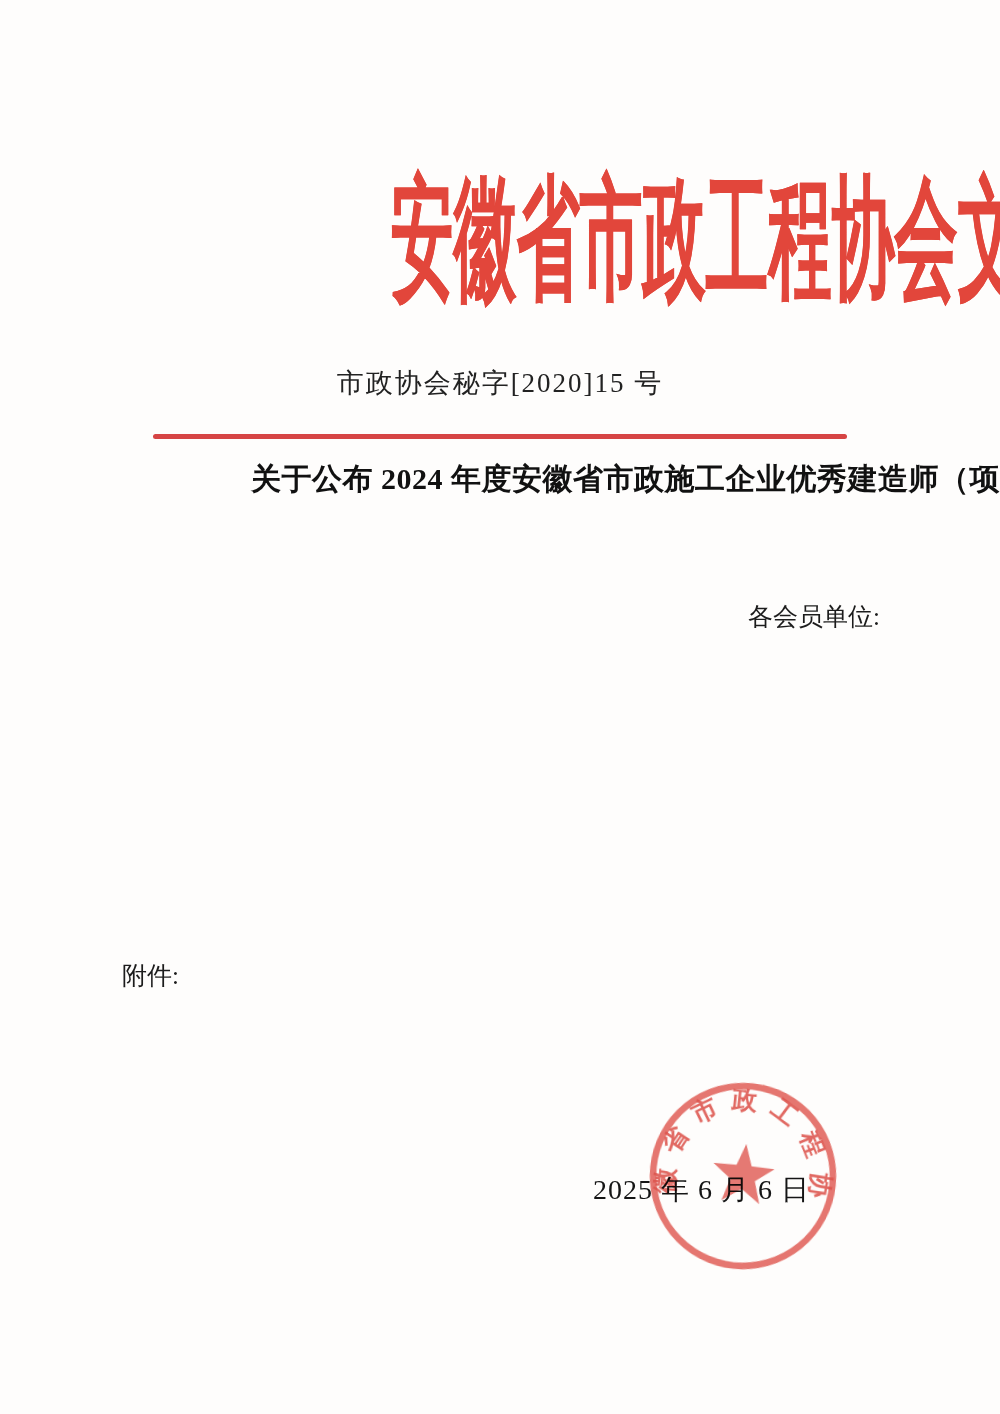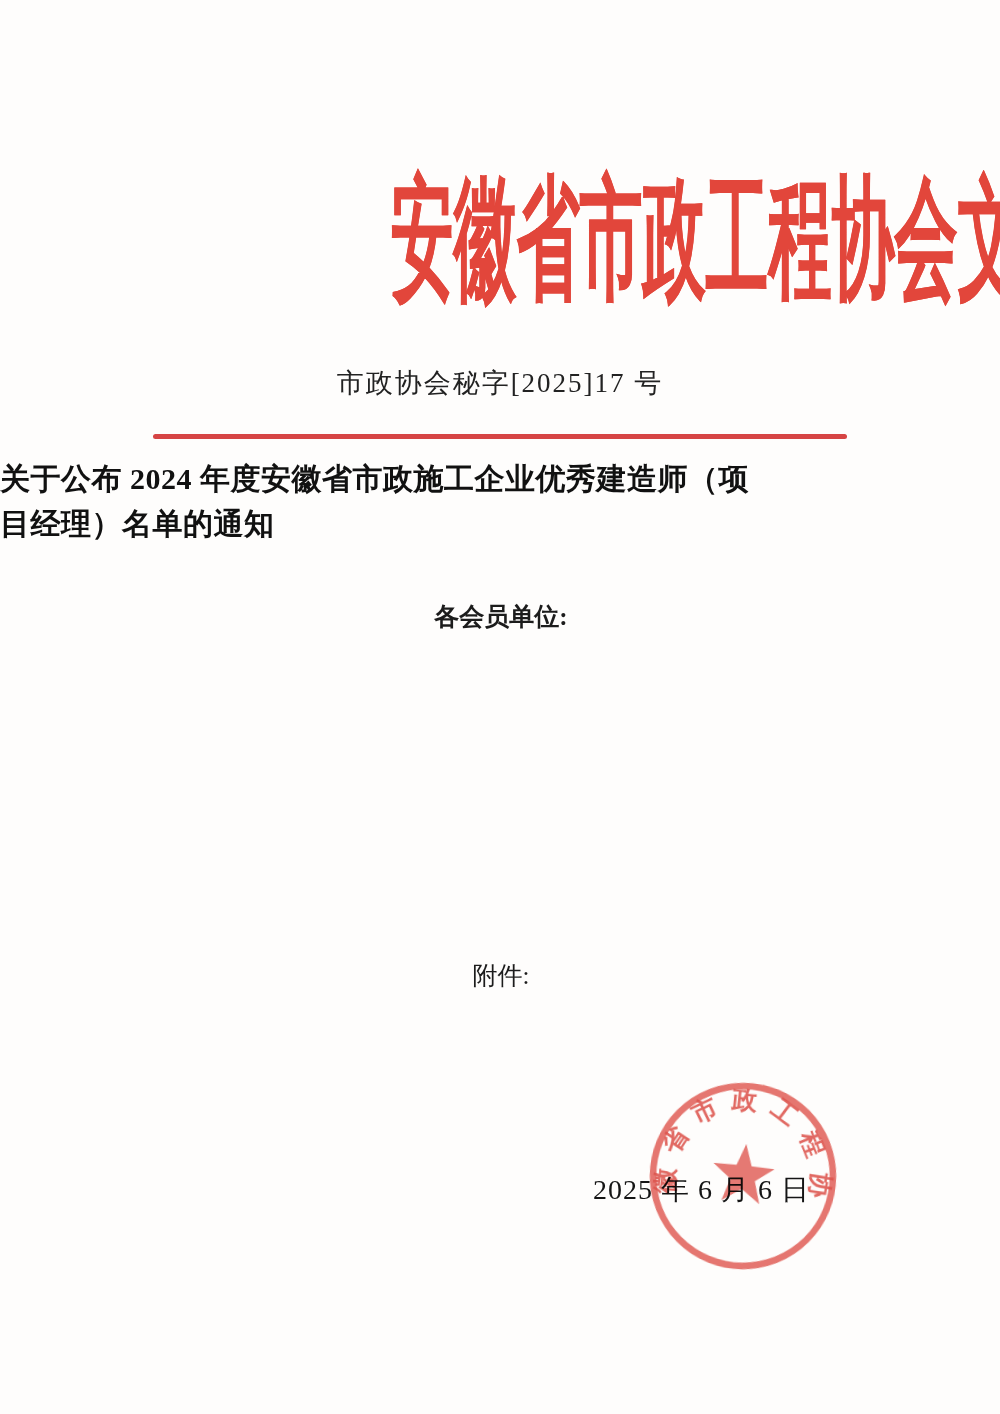--- a/index.html
+++ b/index.html
@@ -61,58 +61,56 @@
     background: #d64444;
     border-radius: 3px;
   }
 
   
   .doc-title {
     position: absolute;
     top: 456px;
     left: 0;
     width: 100%;
-    text-align: left;
+    text-align: right;
     font-weight: bold;
     font-size: 30px;
     line-height: 45px;
     letter-spacing: 0.5px;
     color: #111;
   }
 
   
   .content {
     position: absolute;
     top: 591px;
     left: 122px;
     width: 758px;
     font-size: 25px;
     line-height: 51px;
     color: #1c1c1c;
   }
   .salutation {
-    text-align: center;
-    font-weight: bold;
+    text-align: right;
   }
   .body-paragraph {
     text-indent: 2em;
     text-align: justify;
     text-justify: inter-ideograph;
     text-align-last: left;
   }
 
   .attachment {
     position: absolute;
     top: 950px;
     left: 122px;
     width: 758px;
     font-size: 25px;
     line-height: 51px;
     color: #1c1c1c;
-    text-align: center;
   }
   .attachment-item {
     text-indent: 2em;
   }
 
   
   .issue-date {
     position: absolute;
     top: 1166px;
     right: 190px;
@@ -146,27 +144,26 @@
 </style>
 </head>
 <body>
 
 <div class="page">
 
   <div class="org-header">
     <span class="stretch">安徽省市政工程协会文件</span>
   </div>
 
-  <div class="doc-number">市政协会秘字[2025]17 号</div>
+  <div class="doc-number">市政协会秘字[2020]15 号</div>
 
   <div class="red-line"></div>
 
   <div class="doc-title">
     <div>关于公布 2024 年度安徽省市政施工企业优秀建造师（项</div>
-    <div>目经理）名单的通知</div>
   </div>
 
   <div class="content">
     <div class="salutation">各会员单位:</div>
   </div>
 
   <div class="attachment">
     <div class="attachment-label">附件:</div>
   </div>
 

